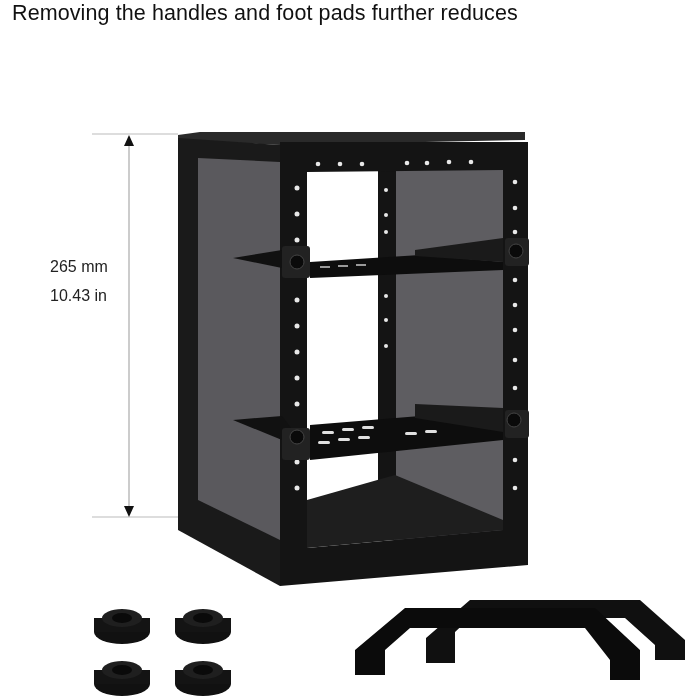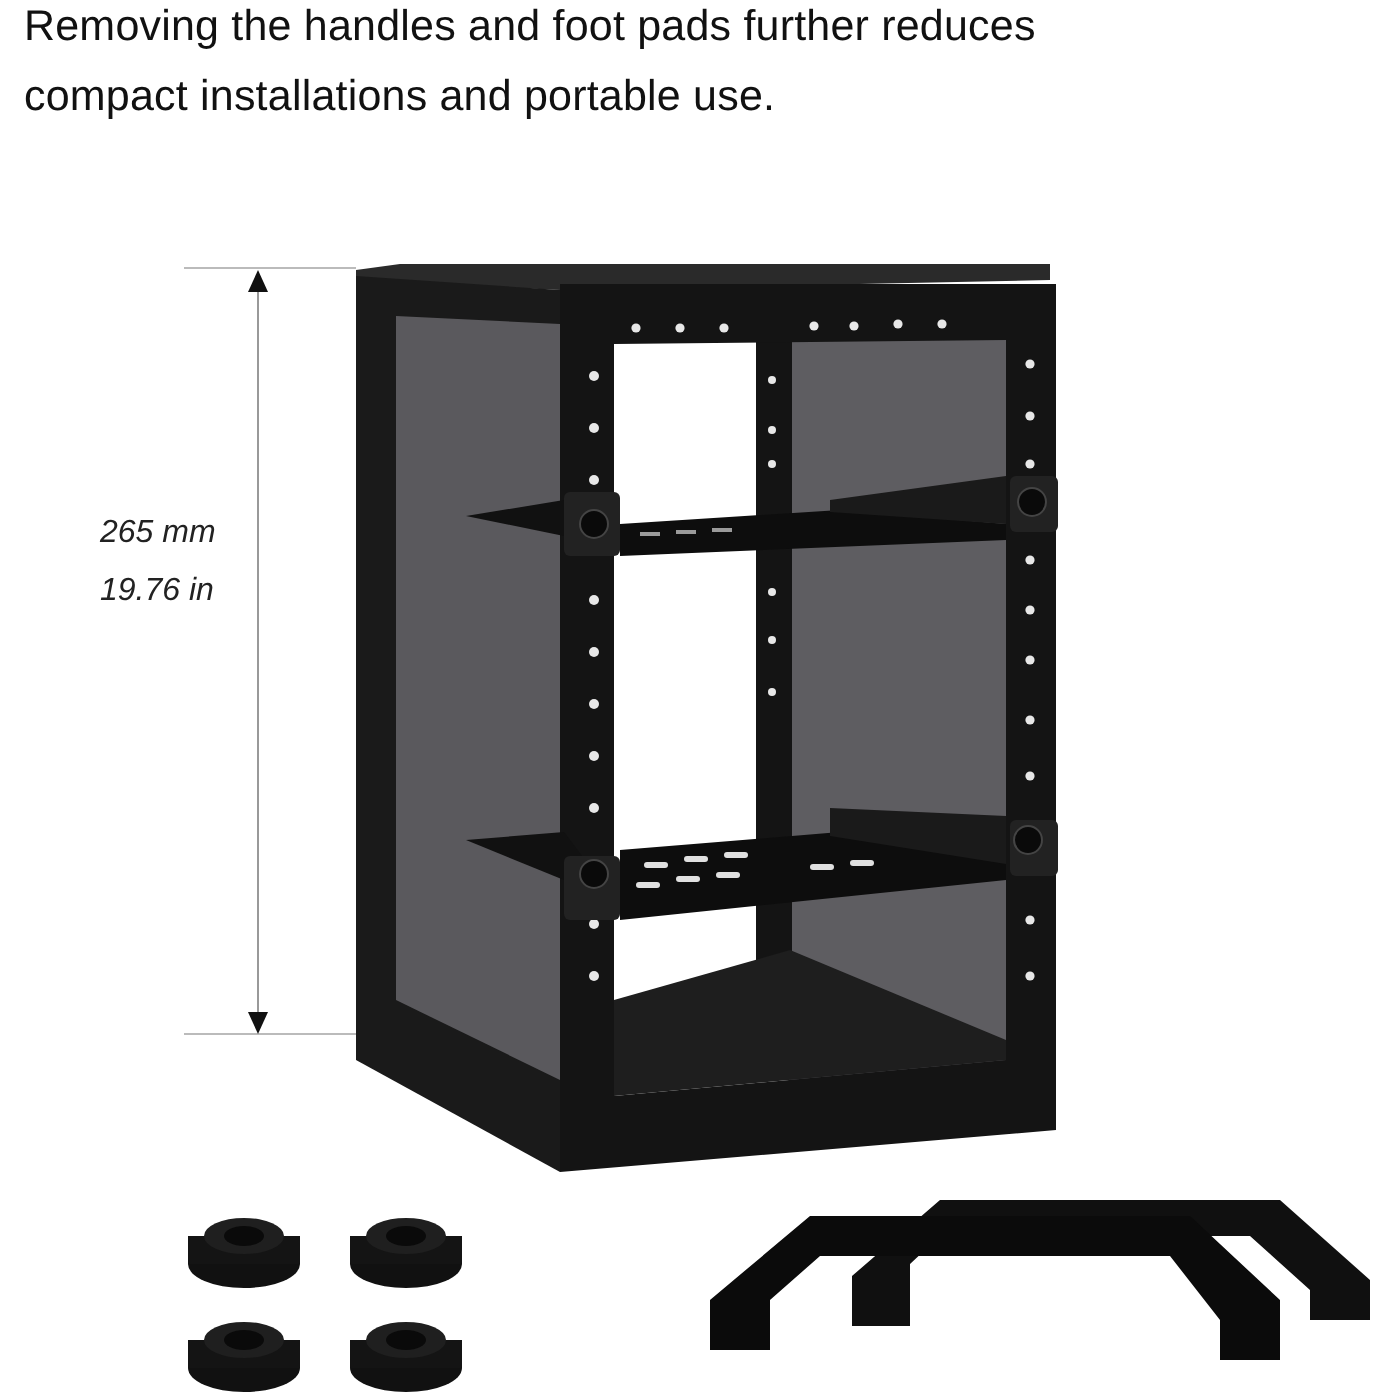--- a/index.html
+++ b/index.html
@@ -1,31 +1,30 @@
 <!DOCTYPE html>
 <html><head>
 <meta charset="utf-8">
 <style>
   html, body { margin:0; padding:0; background:#ffffff; }
   body { width:700px; height:700px; position:relative; overflow:hidden; font-family:"Liberation Sans", sans-serif; }
   .caption { position:absolute; left:12px; top:-4px; width:600px; font-size:21.5px; line-height:35px; color:#111; letter-spacing:0.1px; }
   .caption div { white-space:nowrap; }
-  .dim-label { position:absolute; left:50px; font-size:16px; color:#222;font-style:italic; }
+  .dim-label { position:absolute; left:50px; font-size:16px; color:#222; }
   svg.scene { position:absolute; left:0; top:0; }
 </style>
 </head>
 <body>
 
 <div class="caption">
   <div>Removing the handles and foot pads further reduces</div>
-  <div>compact installations and portable use.</div>
 </div>
 
 <div class="dim-label" style="top:258px;">265 mm</div>
-<div class="dim-label" style="top:287px;">19.76 in</div>
+<div class="dim-label" style="top:287px;">10.43 in</div>
 
 <svg class="scene" width="700" height="700" viewBox="0 0 700 700">
 
   <g>
     <line x1="92" y1="134" x2="178" y2="134" stroke="#bbb" stroke-width="1"></line>
     <line x1="92" y1="517" x2="178" y2="517" stroke="#bbb" stroke-width="1"></line>
     <line x1="129" y1="140" x2="129" y2="512" stroke="#999" stroke-width="1"></line>
     <polygon points="129,135 124,146 134,146" fill="#111"></polygon>
     <polygon points="129,517 124,506 134,506" fill="#111"></polygon>
   </g>

